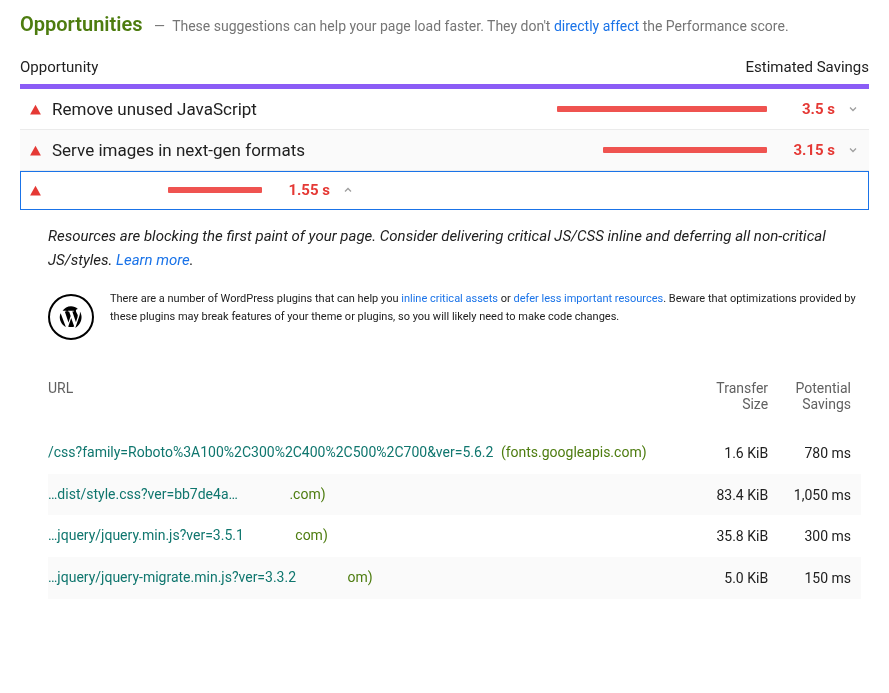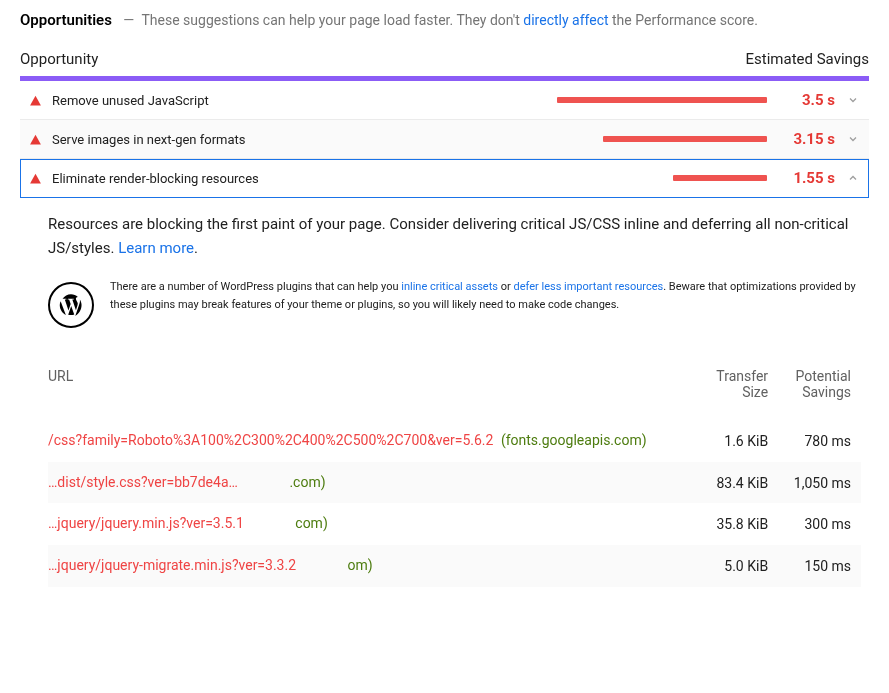--- a/index.html
+++ b/index.html
@@ -10,22 +10,22 @@
     background: #fff;
     width: 889px;
     padding: 8px 20px 20px 20px;
   }
   .section-header {
     margin-bottom: 12px;
     line-height: 1.6;
   }
   .section-title {
     font-weight: 600;
-    color: #000000;
-    font-size: 15px;
+    color: #4d7c0f;
+    font-size: 20px;
   }
   .dash { color: #757575; margin: 0 4px 0 8px; }
   .section-desc { color: #757575; font-size: 14px; }
   .section-desc a { color: #1a73e8; text-decoration: none; }
   .cols-header {
     display: flex;
     justify-content: space-between;
     color: #212121;
     font-size: 15px;
     padding: 6px 0 8px 0;
@@ -47,21 +47,21 @@
   }
   .tri-icon {
     width: 14px; height: 14px;
     flex: 0 0 14px;
     display: inline-flex; align-items: center; justify-content: center;
   }
   .tri-icon svg { width: 13px; height: 13px; display:block; }
   .audit-title {
     flex: 1 1 auto;
     color: #212121;
-    font-size: 13px;
+    font-size: 17px;
   }
   .bar-wrap {
     flex: 0 0 210px;
     height: 6px;
     position: relative;
   }
   .bar {
     position: absolute;
     right: 0;
     top: 0;
@@ -81,20 +81,21 @@
     color: #9e9e9e;
     display: inline-flex; align-items:center; justify-content:center;
   }
   .chevron svg { width: 12px; height: 12px; }
   .detail-block { padding: 14px 8px 0 28px; }
   .detail-desc {
     color: #212121;
     font-size: 15px;
     line-height: 1.6;
     margin-bottom: 18px;
+    font-style: italic;
   }
   .detail-desc a, .wp-text a { color: #1a73e8; text-decoration: none; }
   .wp-callout {
     display: flex;
     gap: 16px;
     align-items: flex-start;
     margin-bottom: 34px;
   }
   .wp-icon {
     width: 46px; height: 46px; flex: 0 0 46px;
@@ -111,21 +112,21 @@
     padding: 6px 10px 20px 10px; vertical-align: top;
   }
   .res-table th:first-child { text-align: left; padding-left: 0; }
   .res-table td {
     padding: 10px 10px; color: #212121; vertical-align: middle;
   }
   .res-table td:first-child { padding-left: 0; }
   .res-table td.num { text-align: right; white-space: nowrap; }
   .res-table tr.striped td { background: #fafafa; }
   .url-cell { line-height: 1.55; }
-  .url-path { color: #ef4444; }
+  .url-path { color: #0f766e; }
   .url-host { color: #4d7c0f; margin-left: 4px; }
   .th-stack { display: inline-block; text-align: right; }
 </style>
 </head>
 <body>
 
 <div class="section-header">
   <span class="section-title">Opportunities</span>
   <span class="dash section-desc">—</span>
   <span class="section-desc">
@@ -173,21 +174,20 @@
       </svg>
   </span>
 </div>
 
 <div class="audit-row selected">
   <span class="tri-icon">
     <svg viewBox="0 0 24 24">
         <path fill="#e53935" d="M12 3 L22 21 H2 Z"></path>
       </svg>
   </span>
-  <span class="audit-title">Eliminate render-blocking resources</span>
   <span class="bar-wrap">
       <span class="bar" style="width:45%"></span>
     </span>
   <span class="savings">1.55 s</span>
   <span class="chevron">
     <svg viewBox="0 0 24 24">
         <path fill="none" stroke="#9e9e9e" stroke-width="2.5" d="M6 15l6-6 6 6"></path>
       </svg>
   </span>
 </div>

